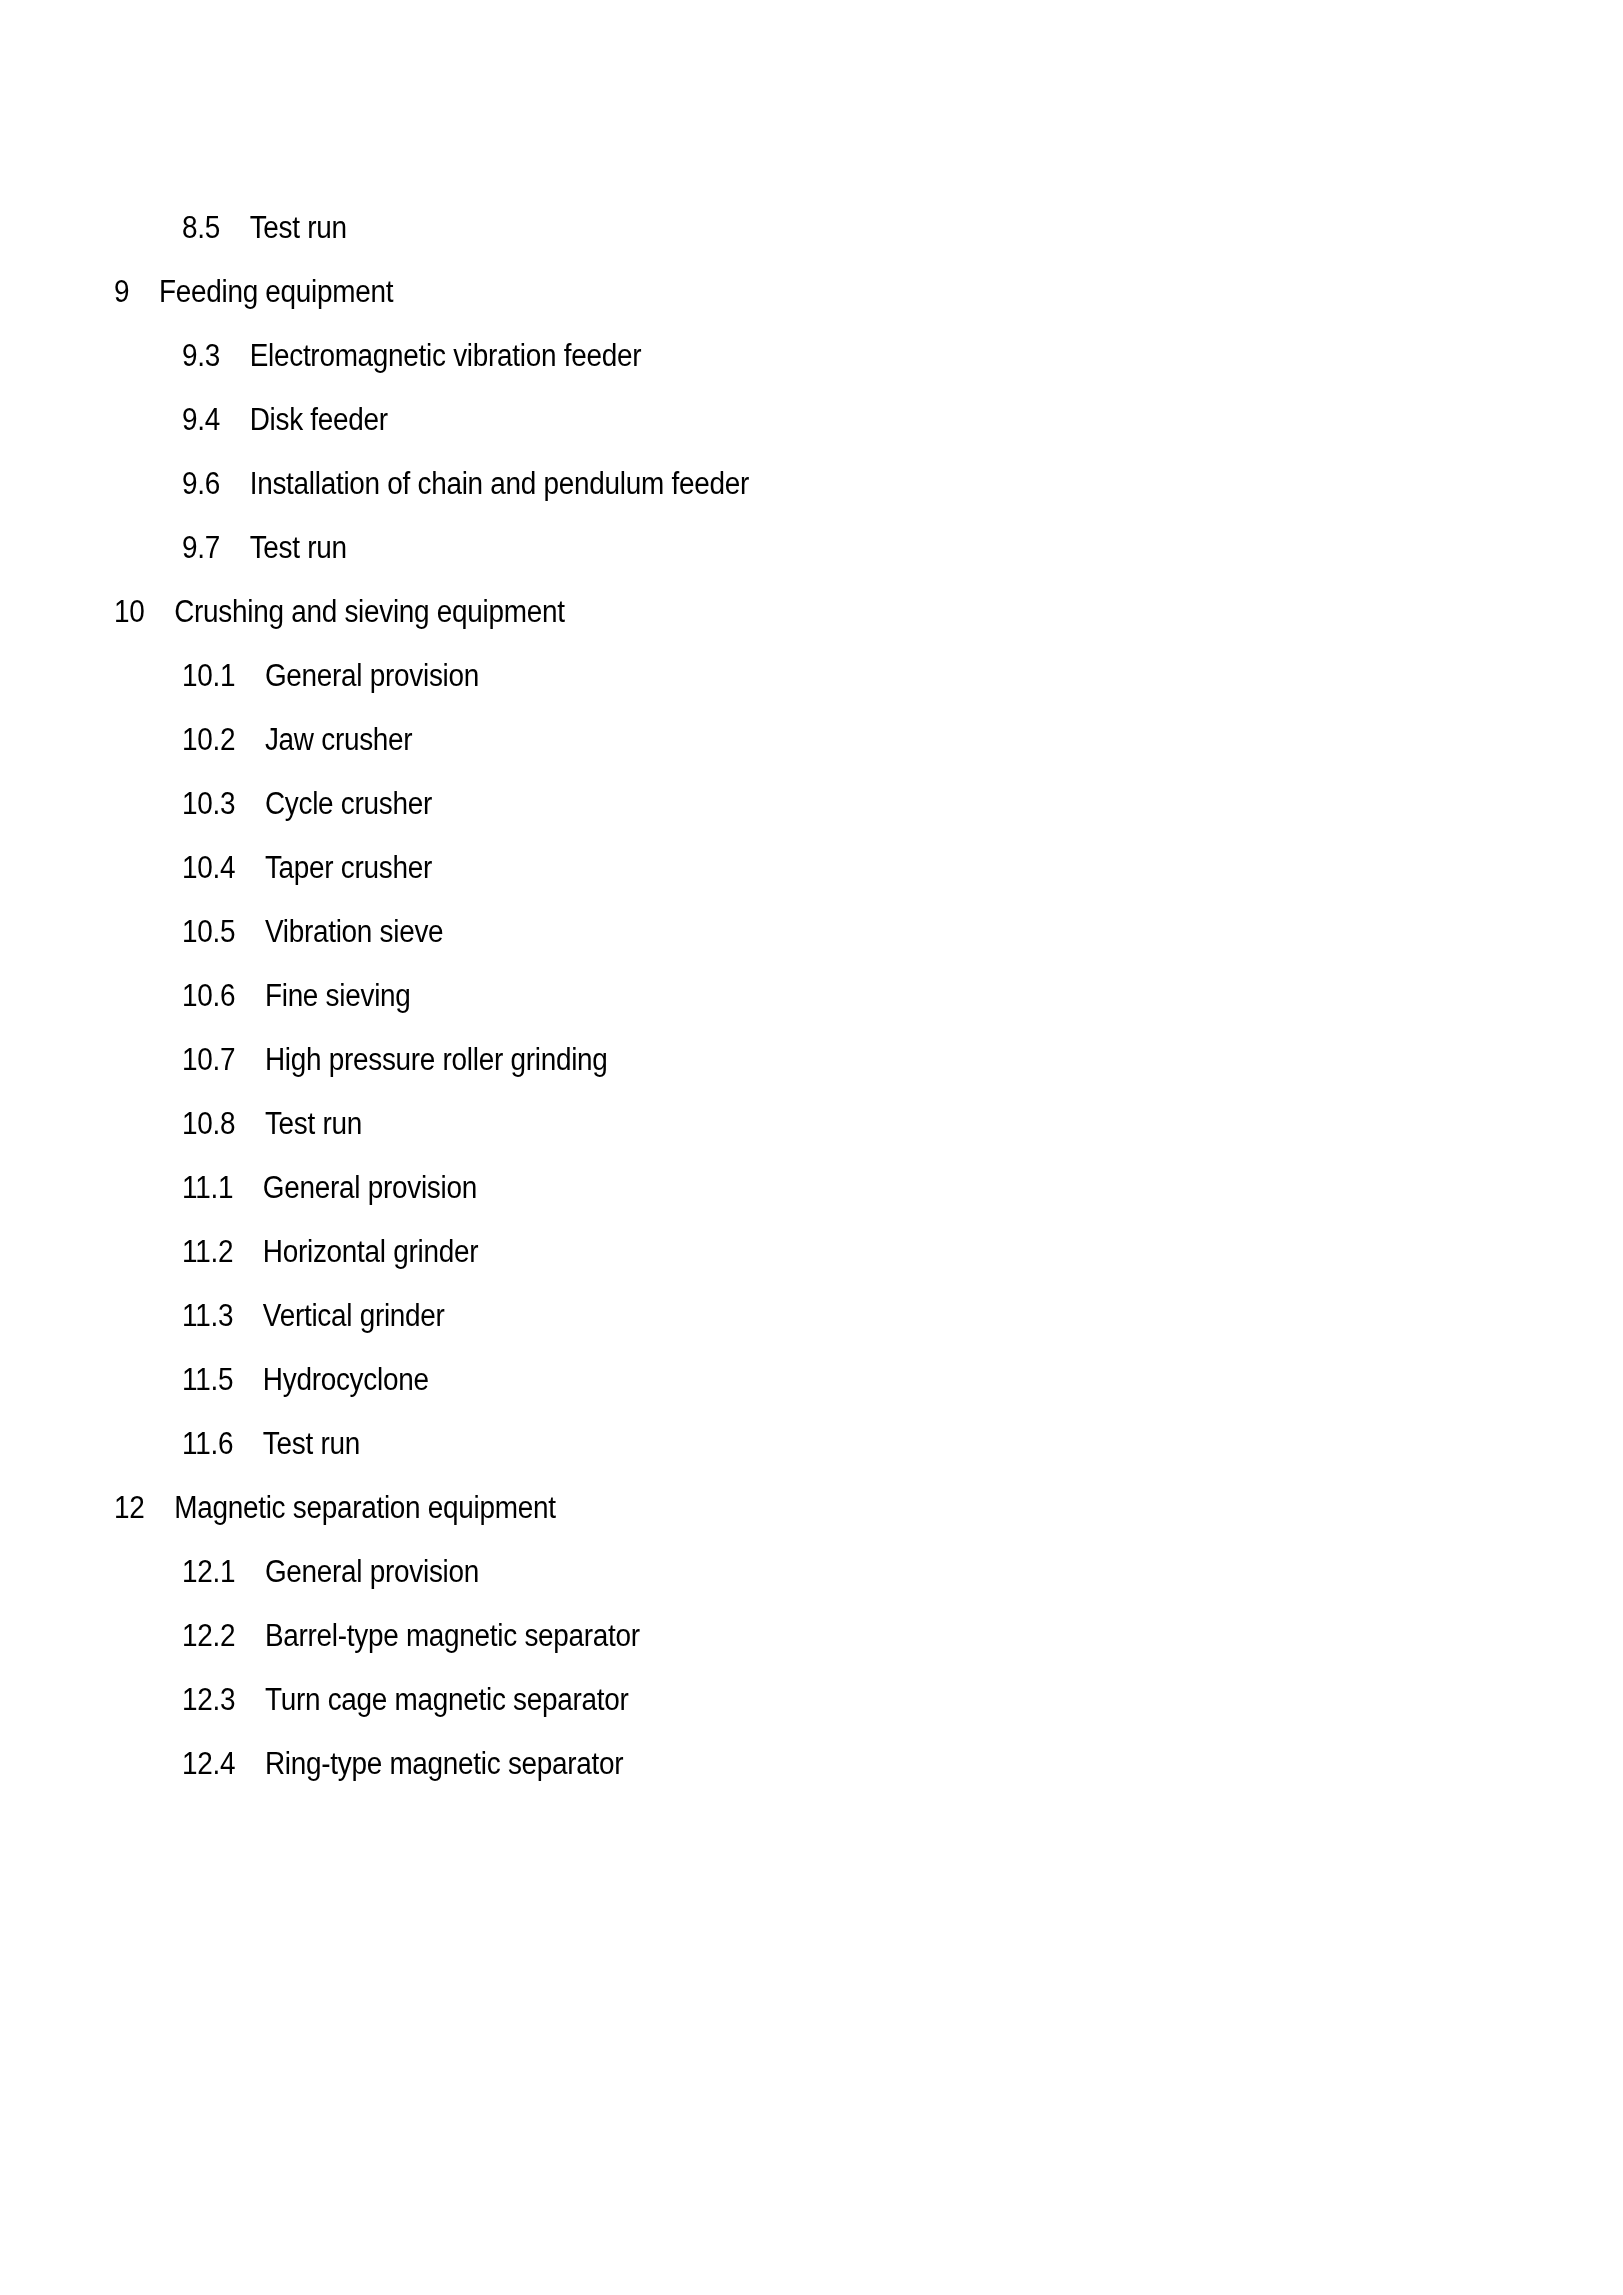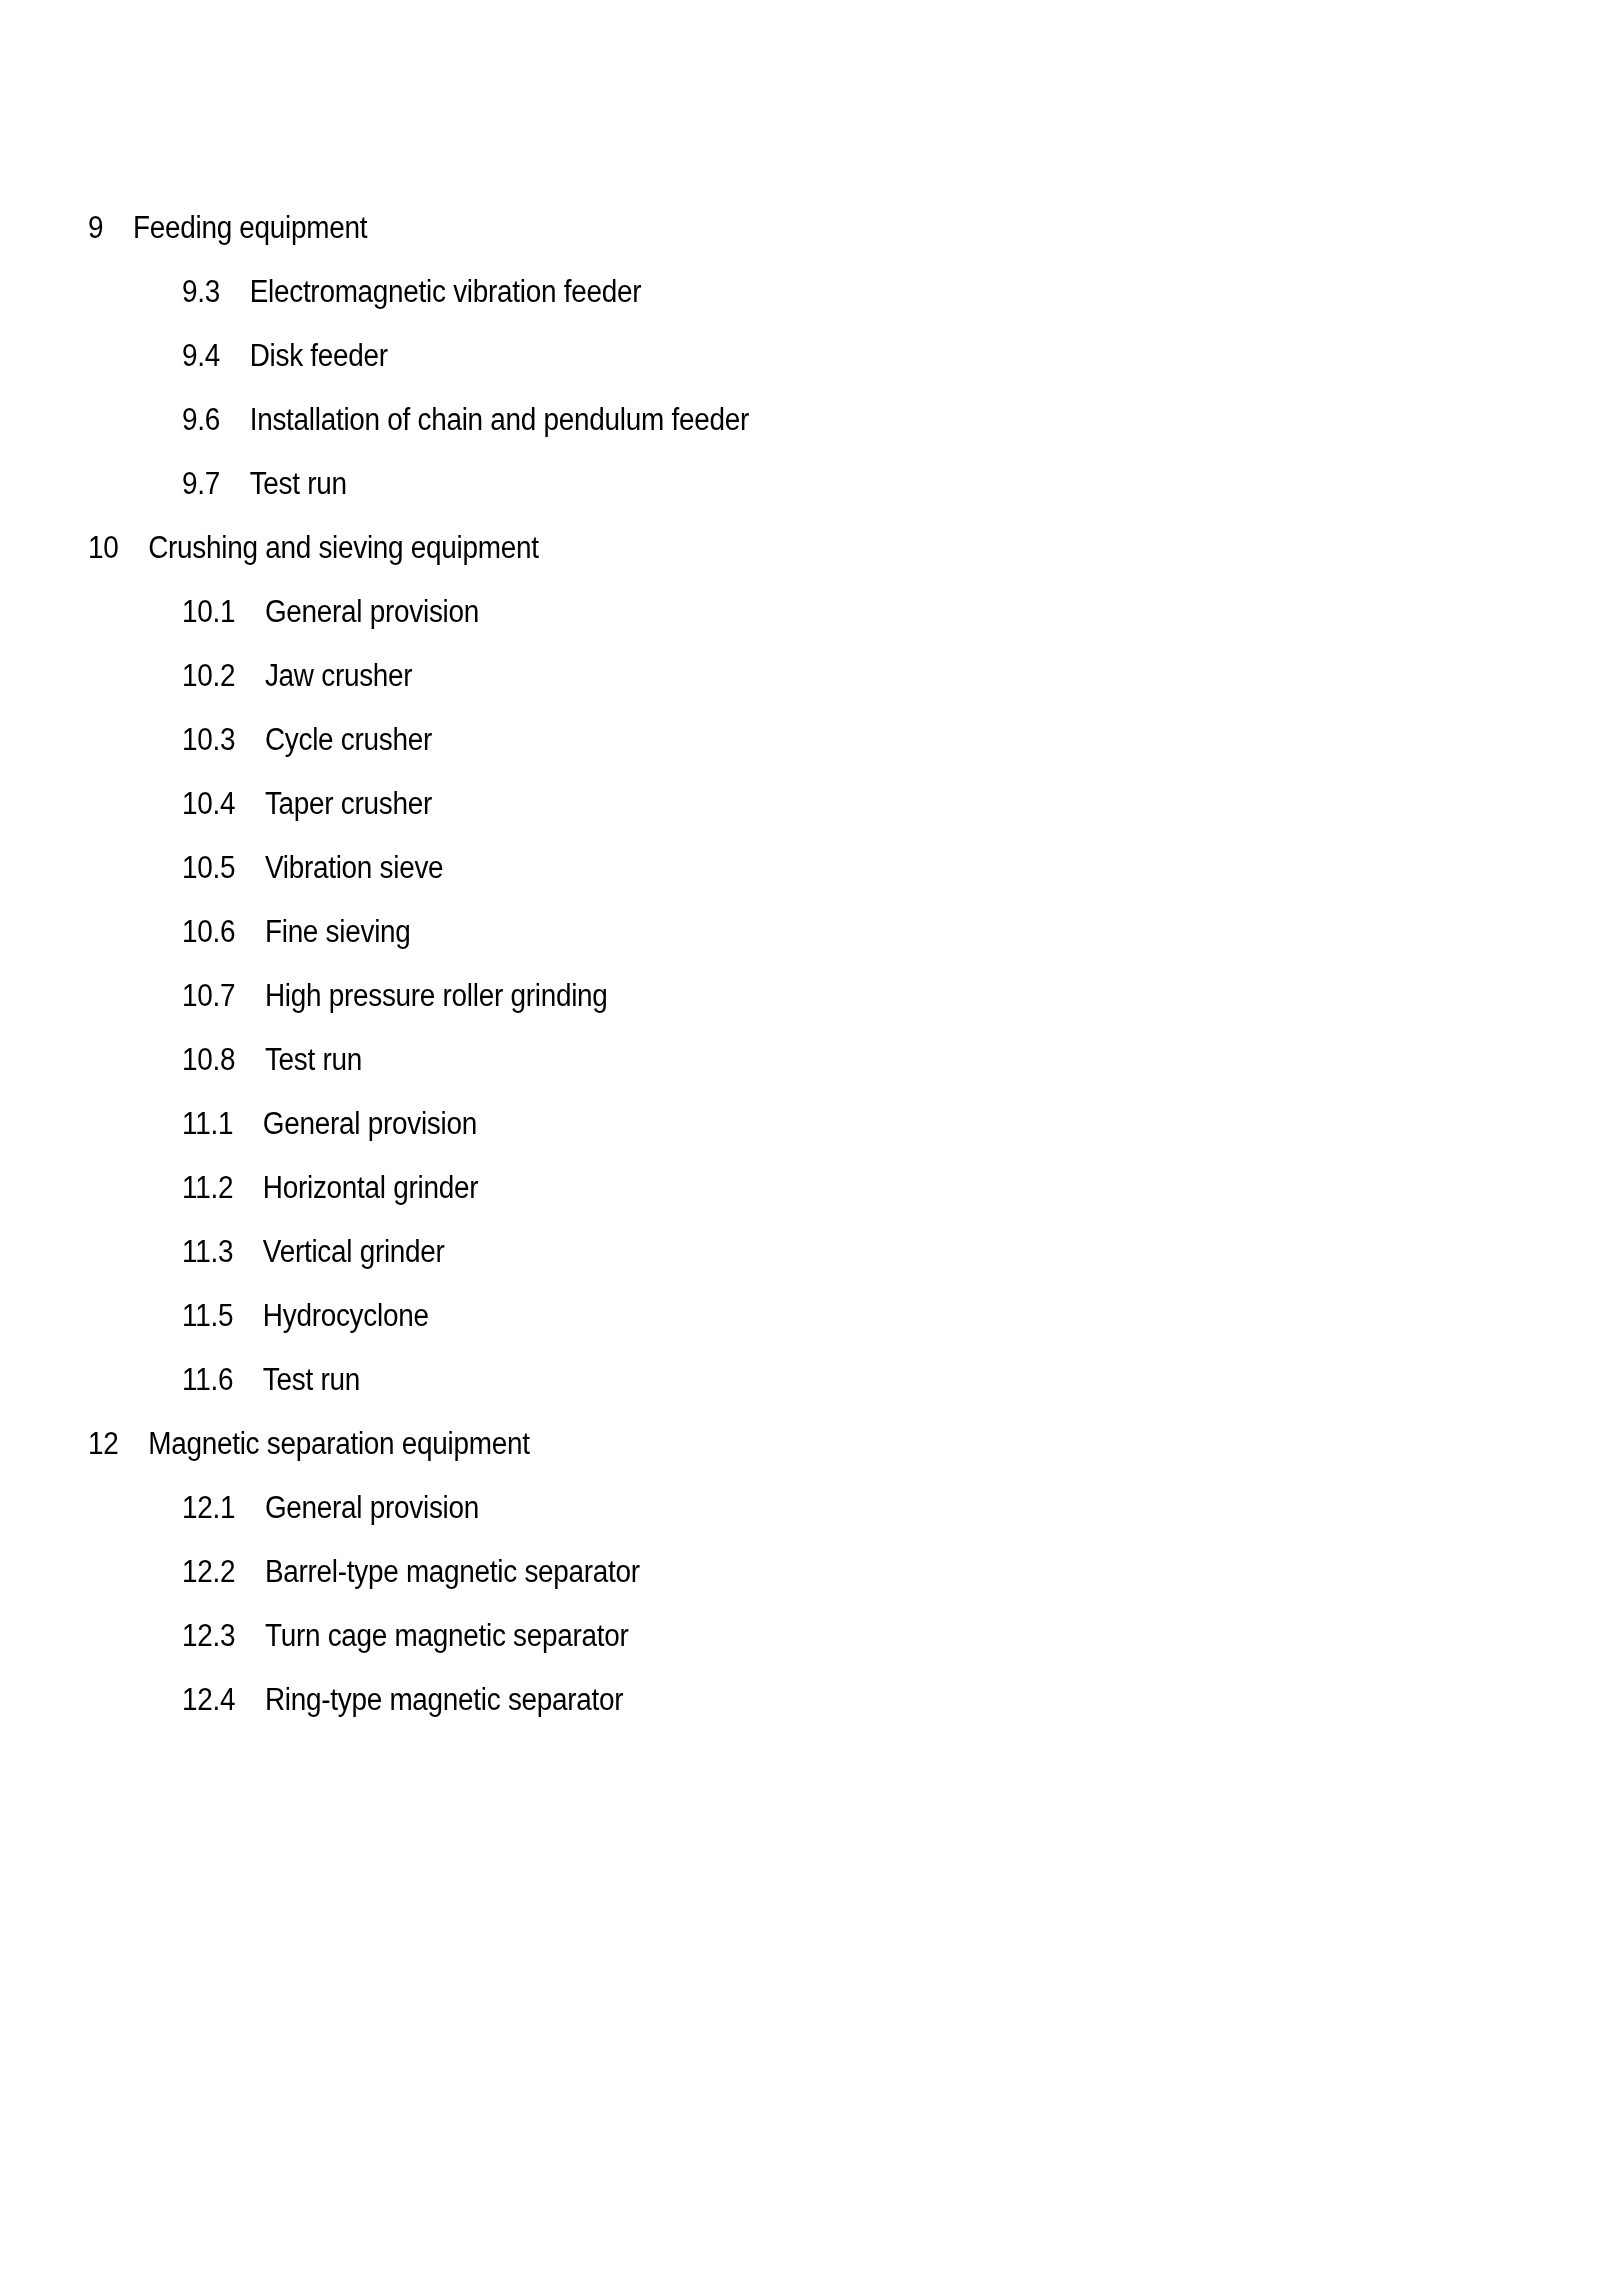--- a/index.html
+++ b/index.html
@@ -22,21 +22,21 @@
   }
   .toc {
     padding-top: 195px;
   }
   .toc-line {
     height: 64px;
     display: flex;
     align-items: center;
     white-space: nowrap;
   }
-  .toc-line.level0 { padding-left: 88px; }
+  .toc-line.level0 { padding-left: 114px; }
   .toc-line.level1 { padding-left: 182px; }
   .content {
     display: inline-block;
     white-space: nowrap;
     font-size: 31px;
     line-height: 1;
     transform: scaleX(0.9);
     transform-origin: left center;
     letter-spacing: -0.3px;
   }
@@ -46,20 +46,23 @@
   }
   .title {
     display: inline-block;
   }
 </style>
 </head>
 <body>
 
 <div class="page">
   <div class="toc">
+      <div class="toc-line level1">
+    <span class="content"><span class="num">8.5</span><span class="title">Test run</span></span>
+  </div>
       <div class="toc-line level0">
     <span class="content"><span class="num">9</span><span class="title">Feeding equipment</span></span>
   </div>
       <div class="toc-line level1">
     <span class="content"><span class="num">9.3</span><span class="title">Electromagnetic vibration feeder</span></span>
   </div>
       <div class="toc-line level1">
     <span class="content"><span class="num">9.4</span><span class="title">Disk feeder</span></span>
   </div>
       <div class="toc-line level1">

